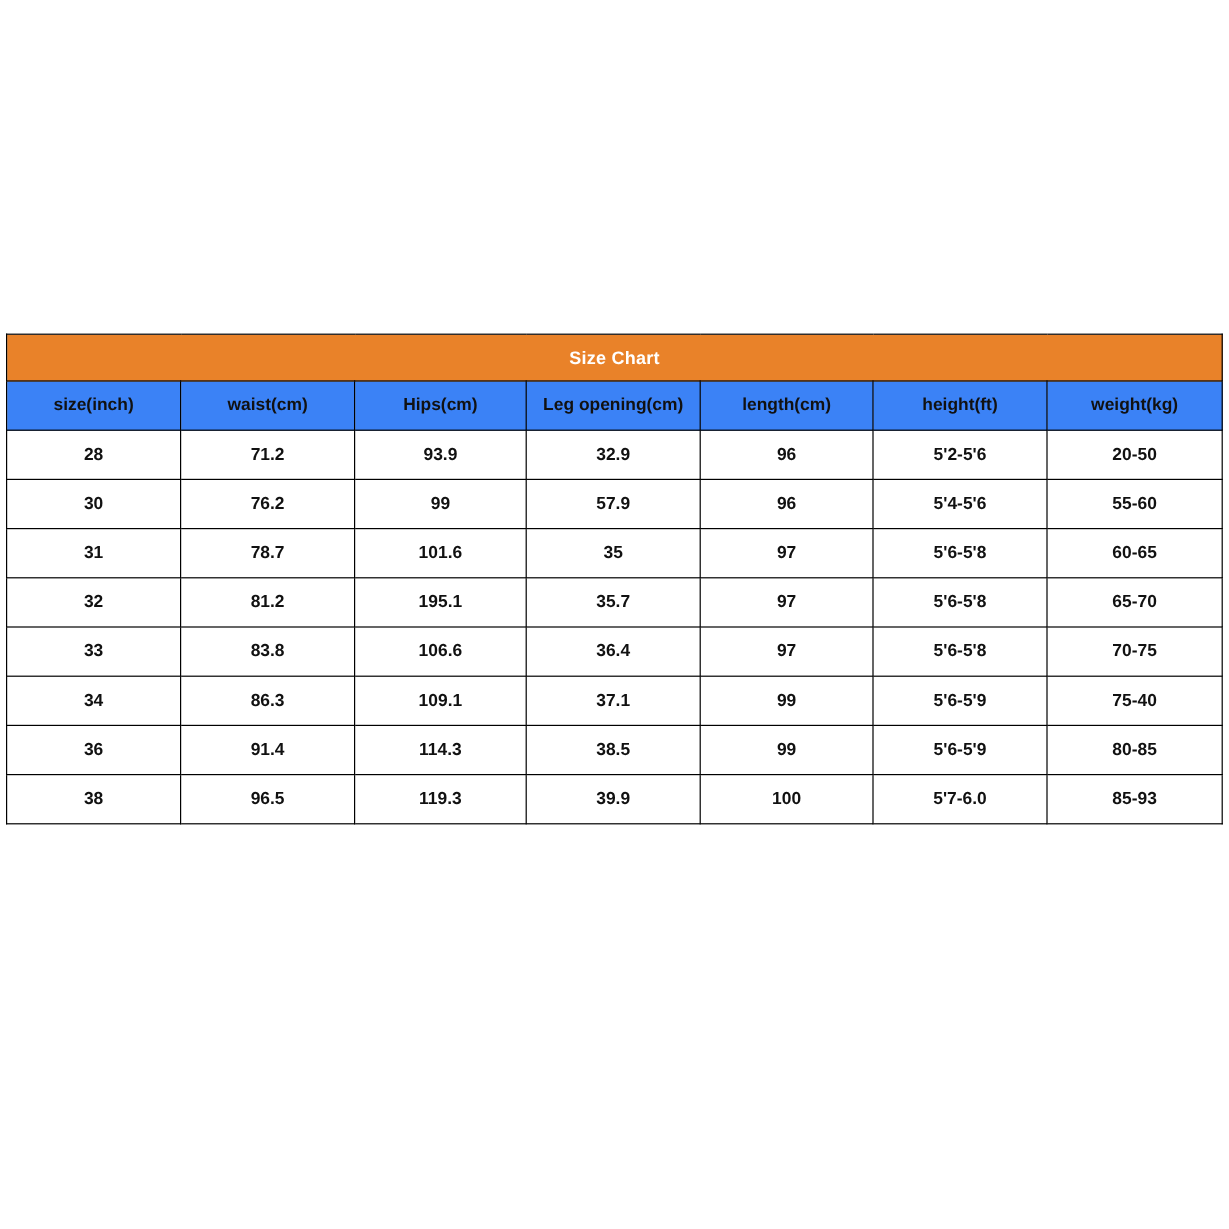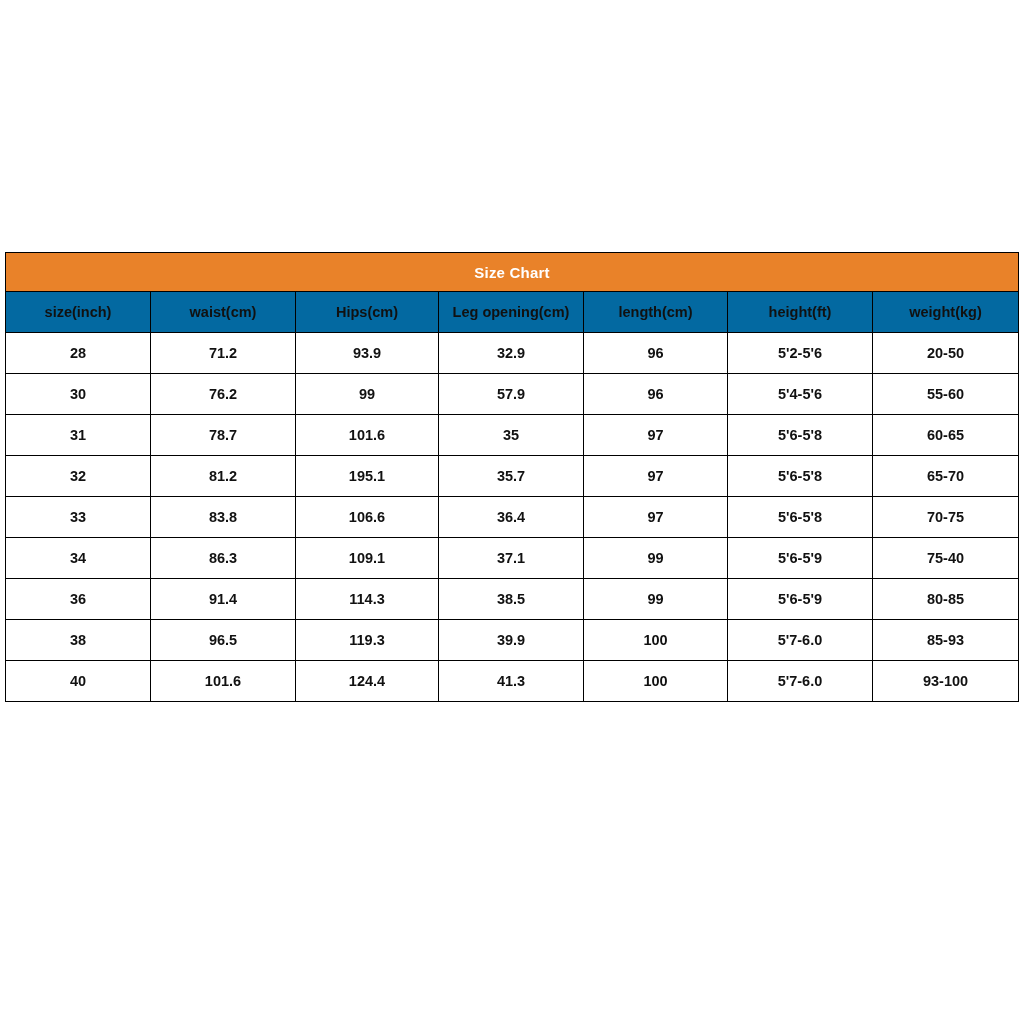--- a/index.html
+++ b/index.html
@@ -12,21 +12,21 @@
     height: 1024px;
     font-family: "Liberation Sans", sans-serif;
     position: relative;
     overflow: hidden;
   }
 
   
   .chart-wrap {
     position: absolute;
     left: 5px;
-    top: 252px;
+    top: 278px;
     width: 1013px;
   }
 
   table.size-chart {
     width: 1013px;
     border-collapse: collapse;
     table-layout: fixed;
     border: 1px solid #000000;
   }
 
@@ -46,21 +46,21 @@
     font-weight: bold;
     font-size: 15px;
     letter-spacing: 0.2px;
     border-color: #E98229;
     border-bottom: 1px solid #000000;
   }
 
   
   .header-row td {
     height: 40px;
-    background: #0369a1;
+    background: #3b82f6;
     color: #111111;
     font-weight: bold;
     font-size: 14.5px;
     white-space: nowrap;
     margin-left: 44px;
   }
 
   
   .data-row td {
     height: 40px;
@@ -171,24 +171,15 @@
         </tr>
         <tr class="data-row">
           <td>38</td>
           <td>96.5</td>
           <td>119.3</td>
           <td>39.9</td>
           <td>100</td>
           <td>5'7-6.0</td>
           <td>85-93</td>
         </tr>
-        <tr class="data-row">
-          <td>40</td>
-          <td>101.6</td>
-          <td>124.4</td>
-          <td>41.3</td>
-          <td>100</td>
-          <td>5'7-6.0</td>
-          <td>93-100</td>
-        </tr>
       </tbody>
   </table>
 </div>
 
 </body></html>

